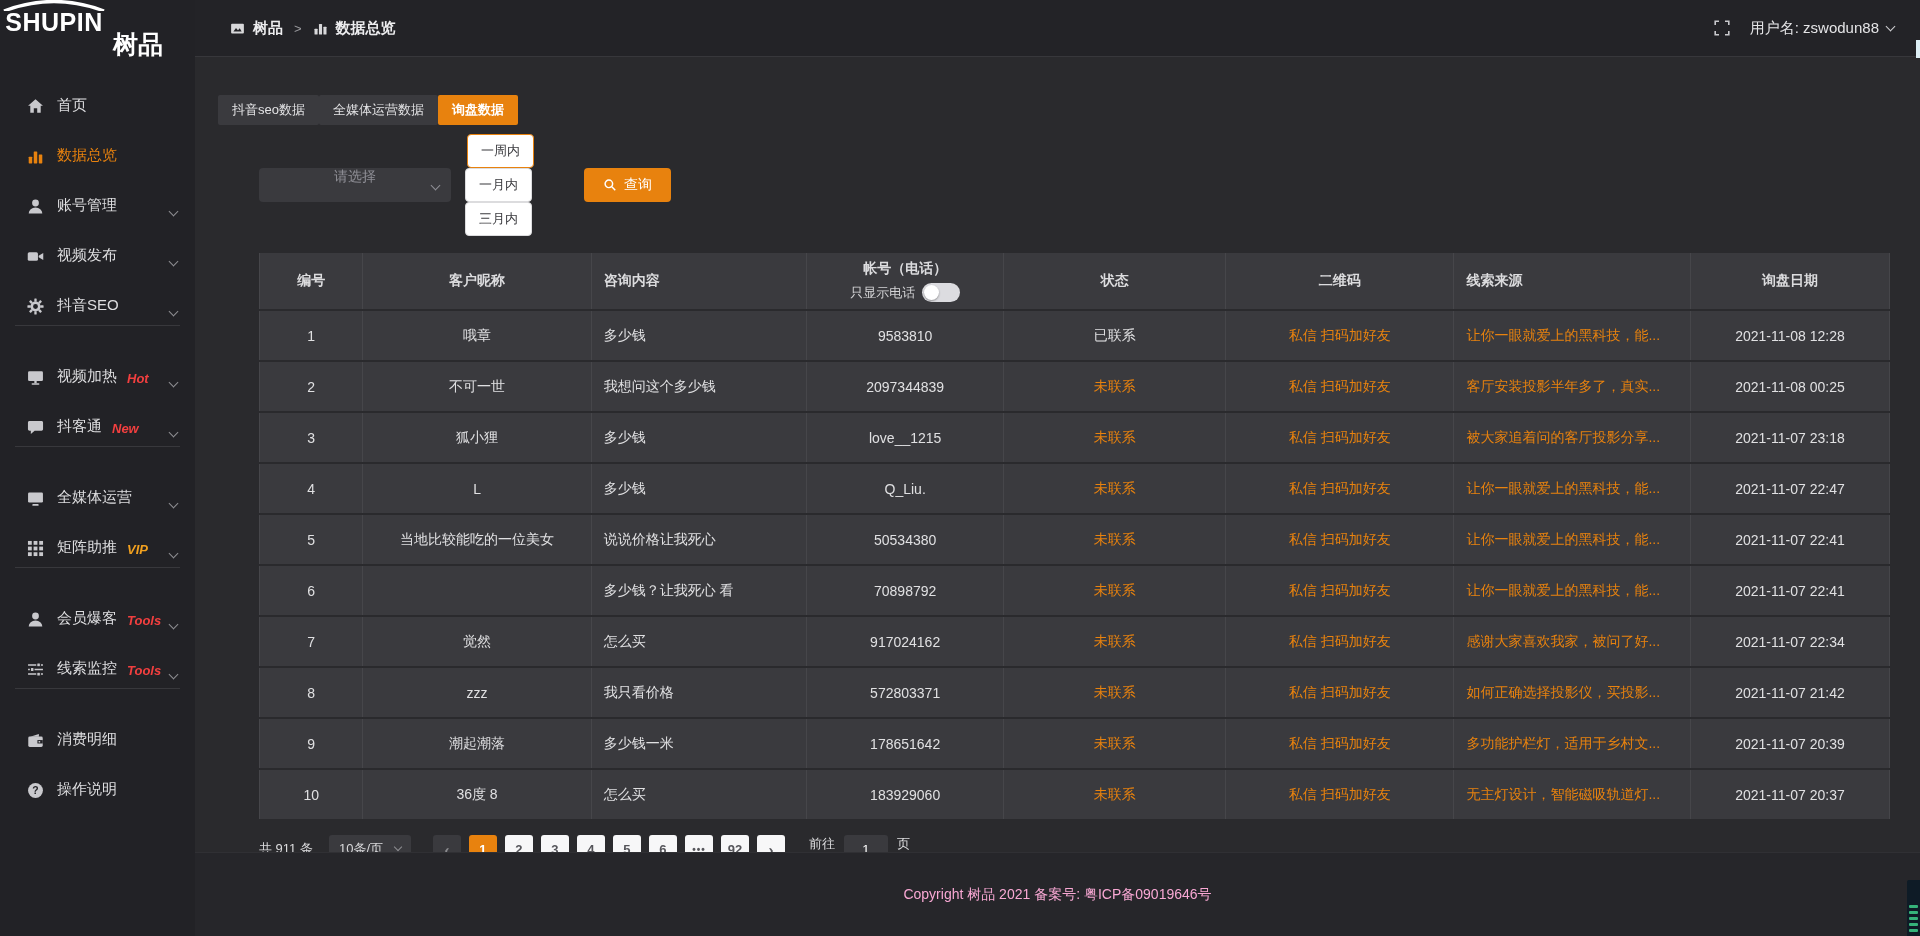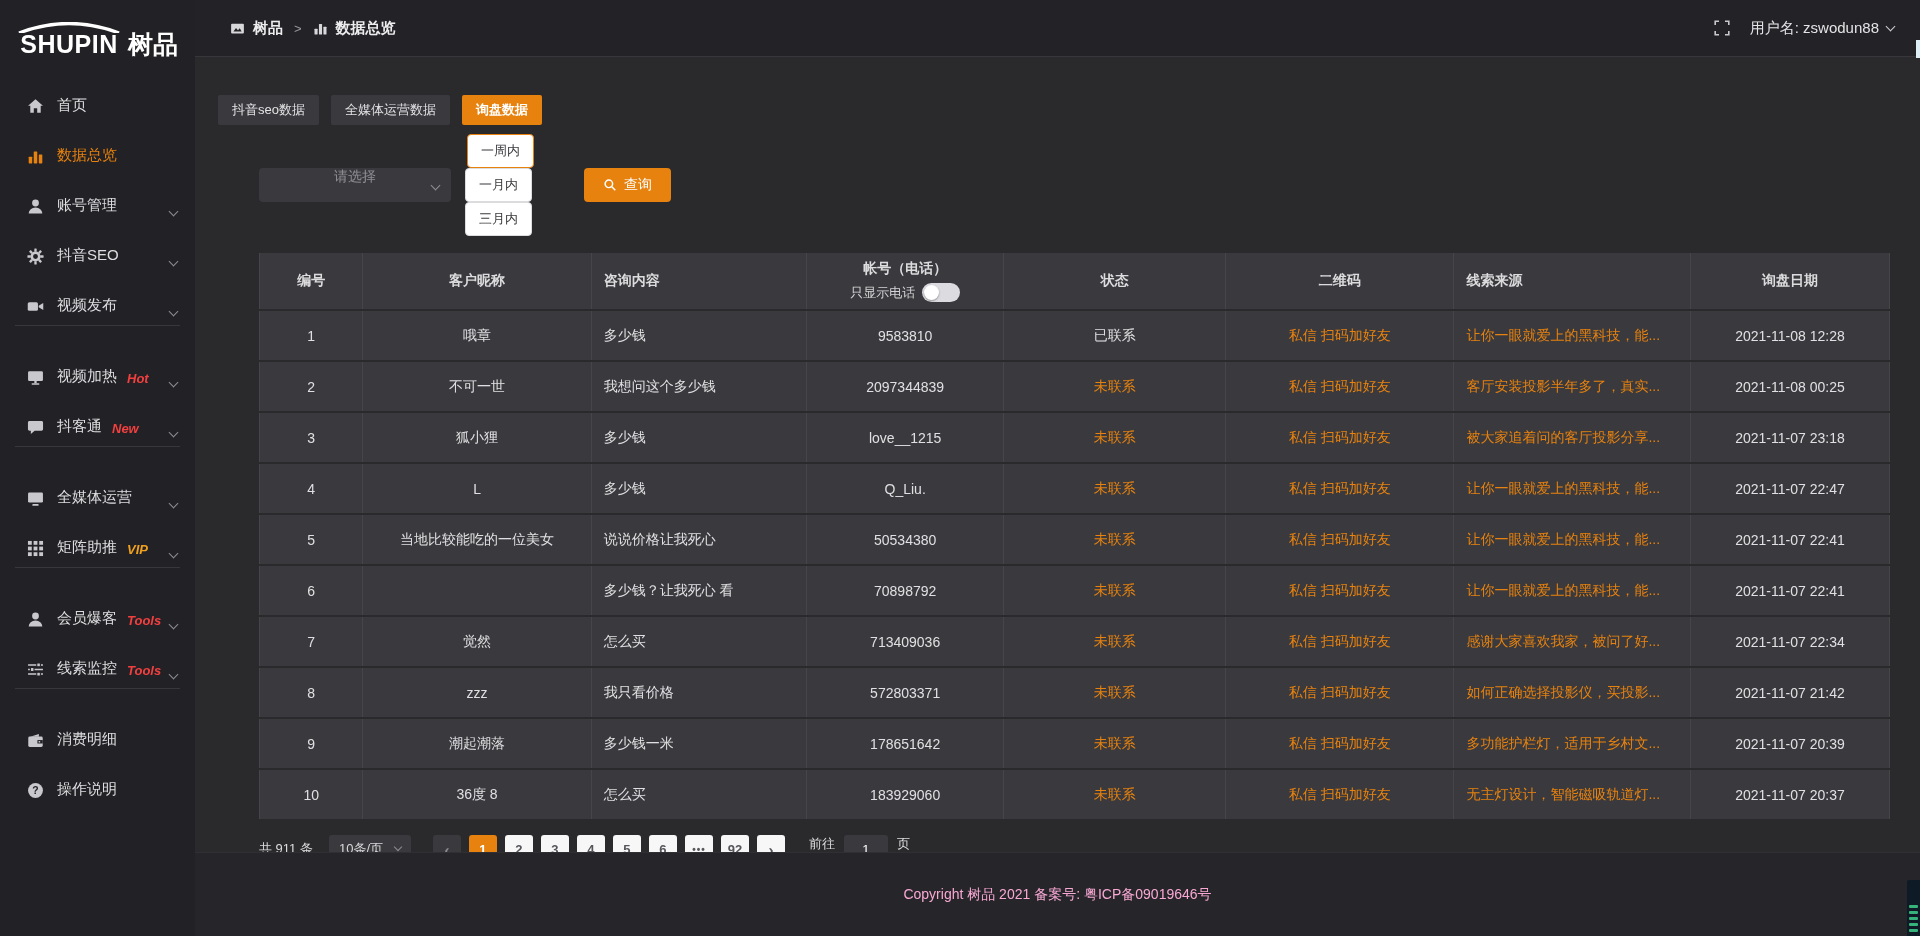--- a/index.html
+++ b/index.html
@@ -2,21 +2,21 @@
 <html><head>
 <meta charset="utf-8">
 <style>
   * { box-sizing: border-box; margin: 0; padding: 0; }
   html,body { width:1920px; height:936px; overflow:hidden; }
   body { background:#2A2A2D; color:#E2E2E4; font-family:"Liberation Sans","DejaVu Sans",sans-serif; }
   .app { display:flex; width:100%; height:100%; }
 
   
   .sidebar { width:195px; flex:none; background:#222226; display:flex; flex-direction:column; }
-  .logo { height:57px; display:flex; align-items:flex-end; padding-left:15px; }
+  .logo { height:57px; display:flex; align-items:flex-start; }
   .logo-en-col { display:flex; flex-direction:column; align-items:center; }
   .logo-arc { display:block; margin-bottom:-1px; }
   .logo-en { font-size:25px; font-weight:800; letter-spacing:.5px; color:#FFF; line-height:1; }
   .logo-cn { font-size:25px; font-weight:700; color:#FFF; margin-left:5px; line-height:1; align-self:flex-end; }
   .menu { padding-top:8px; }
   .menu-item { height:50px; display:flex; align-items:flex-end; padding:0 18px 0 27px; cursor:pointer; font-size:15px; color:#DEDEE0; }
   .menu-icon { width:17px; height:17px; margin-right:13px; color:#C9C9CD; flex:none; }
   .menu-icon svg { width:17px; height:17px; display:block; }
   .menu-item.active { color:#E8820E; }
   .menu-item.active .menu-icon { color:#E8820E; }
@@ -32,21 +32,21 @@
   .bc-icon { width:15px; height:15px; color:#D8D8DA; }
   .bc-icon svg { width:15px; height:15px; display:block; }
   .bc-sep { color:#9A9A9E; font-size:13px; margin:0 3px; font-weight:400; }
   .topbar-right { margin-left:auto; display:flex; align-items:center; gap:20px; font-size:15px; color:#E4E4E6; }
   .fs-icon { width:16px; height:16px; color:#C9C9CD; cursor:pointer; }
   .fs-icon svg { width:16px; height:16px; display:block; }
   .user-wrap { display:flex; align-items:center; gap:8px; cursor:pointer; }
   .user-chev { width:7px; height:7px; border-right:1.5px solid #CFCFD2; border-bottom:1.5px solid #CFCFD2; transform:rotate(45deg); margin-top:-4px; }
 
   .content { flex:1; padding:38px 30px 0 23px; overflow:hidden; }
-  .tabs { display:flex; gap:12px; }
+  .tabs { display:flex; }
   .tab { height:30px; padding:0 14px; background:#3A3A3E; color:#E3E3E5; font-size:13px; border:none; border-radius:2px; cursor:pointer; font-family:inherit; }
   .tab.active { background:#E8820E; color:#FFF; font-weight:bold; }
 
   .panel { margin-left:41px; margin-top:9px; }
   .filter-bar { display:flex; align-items:center; margin-bottom:15px; }
   .select { width:192px; height:34px; background:#3A3A3E; border-radius:4px; display:flex; align-items:center; padding:0 12px; color:#8F8F96; font-size:14px; cursor:pointer;flex-direction:column; }
   .select .chev { margin-left:auto; border-color:#8F8F96; }
   .period { height:34px; min-width:64px; padding:0 13px; background:#FFF; border:1px solid #DCDCDE; border-radius:4px; color:#3A3A3E; font-size:13px; margin-left:12px; cursor:pointer; font-family:inherit; }
   .period:first-of-type { margin-left:16px; }
   .period.active { border:1.5px solid #E8820E; }
@@ -135,47 +135,47 @@
           </span>
           <span>账号管理</span>
           <span class="chev-wrap">
             <span class="chev"></span>
           </span>
         </div>
         <div class="menu-item">
           <span class="menu-icon">
             <svg viewBox="0 0 16 16">
               <g fill="currentColor">
+                <rect x="0.7" y="3.9" width="9.6" height="8.2" rx="1.5"></rect>
+                <path d="M11 7.2 15.3 4.7v6.6L11 8.8z"></path>
+              </g>
+            </svg>
+          </span>
+          <span>视频发布</span>
+          <span class="chev-wrap">
+            <span class="chev"></span>
+          </span>
+        </div>
+        <div class="menu-item">
+          <span class="menu-icon">
+            <svg viewBox="0 0 16 16">
+              <g fill="currentColor">
                 <rect x="6.9" y="0.4" width="2.2" height="3.2" rx="0.5"></rect>
                 <rect x="6.9" y="12.4" width="2.2" height="3.2" rx="0.5"></rect>
                 <rect x="6.9" y="0.4" width="2.2" height="3.2" rx="0.5" transform="rotate(90 8 8)"></rect>
                 <rect x="6.9" y="12.4" width="2.2" height="3.2" rx="0.5" transform="rotate(90 8 8)"></rect>
                 <rect x="6.9" y="0.4" width="2.2" height="3.2" rx="0.5" transform="rotate(45 8 8)"></rect>
                 <rect x="6.9" y="12.4" width="2.2" height="3.2" rx="0.5" transform="rotate(45 8 8)"></rect>
                 <rect x="6.9" y="0.4" width="2.2" height="3.2" rx="0.5" transform="rotate(135 8 8)"></rect>
                 <rect x="6.9" y="12.4" width="2.2" height="3.2" rx="0.5" transform="rotate(135 8 8)"></rect>
               </g>
               <circle cx="8" cy="8" r="3.5" fill="none" stroke="currentColor" stroke-width="2.4"></circle>
             </svg>
           </span>
           <span>抖音SEO</span>
-          <span class="chev-wrap">
-            <span class="chev"></span>
-          </span>
-        </div>
-        <div class="menu-item">
-          <span class="menu-icon">
-            <svg viewBox="0 0 16 16">
-              <g fill="currentColor">
-                <rect x="0.7" y="3.9" width="9.6" height="8.2" rx="1.5"></rect>
-                <path d="M11 7.2 15.3 4.7v6.6L11 8.8z"></path>
-              </g>
-            </svg>
-          </span>
-          <span>视频发布</span>
           <span class="chev-wrap">
             <span class="chev"></span>
           </span>
         </div>
         <div class="menu-divider"></div>
         <div class="menu-item">
           <span class="menu-icon">
             <svg viewBox="0 0 16 16">
               <g fill="currentColor">
                 <rect x="1" y="2.2" width="14" height="9" rx="1.2"></rect>
@@ -454,21 +454,21 @@
                 <td>70898792</td>
                 <td><span class="status-pending">未联系</span></td>
                 <td><span class="cell-link">私信 扫码加好友</span></td>
                 <td class="cell-left"><span class="cell-link">让你一眼就爱上的黑科技，能...</span></td>
                 <td>2021-11-07 22:41</td>
               </tr>
               <tr>
                 <td>7</td>
                 <td>觉然</td>
                 <td class="cell-left">怎么买</td>
-                <td>713409036</td>
+                <td>917024162</td>
                 <td><span class="status-pending">未联系</span></td>
                 <td><span class="cell-link">私信 扫码加好友</span></td>
                 <td class="cell-left"><span class="cell-link">感谢大家喜欢我家，被问了好...</span></td>
                 <td>2021-11-07 22:34</td>
               </tr>
               <tr>
                 <td>8</td>
                 <td>zzz</td>
                 <td class="cell-left">我只看价格</td>
                 <td>572803371</td>

